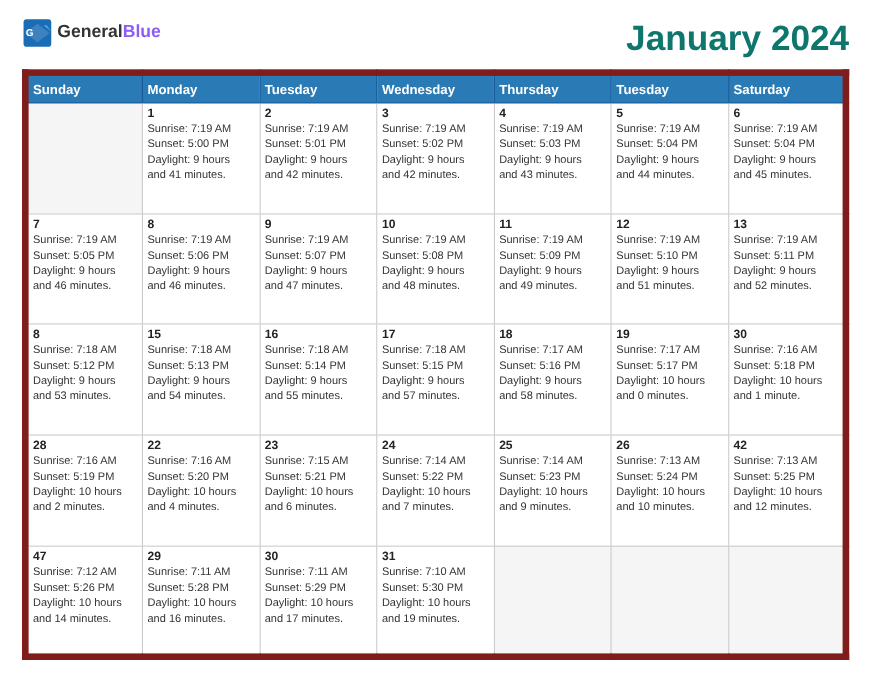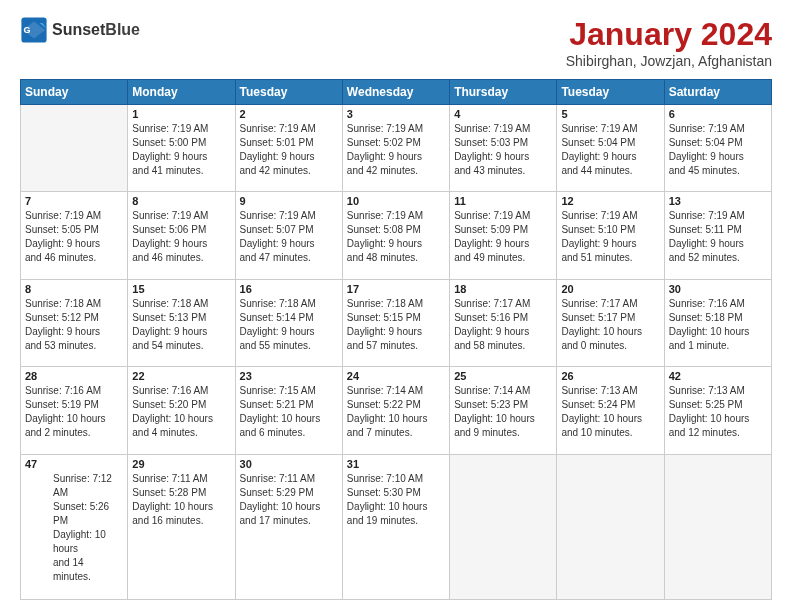--- a/index.html
+++ b/index.html
@@ -31,30 +31,30 @@
     .logo-icon {
       width: 28px;
       height: 28px;
     }
     .title-block {
       text-align: right;
     }
     .month-year {
       font-size: 32px;
       font-weight: bold;
-      color: #b91c1c;
+      color: #0f766e;
       margin-left: 45px;
     }
     .location {
       font-size: 14px;
       color: #444;
     }
     .calendar {
       flex: 1;
-      border: 1px solid #7f1d1d;
+      border: 6px solid #7f1d1d;
       border-collapse: collapse;
       width: 100%;
       table-layout: fixed;
     }
     .calendar th {
       background-color: #2a7ab5;
       color: #fff;
       font-size: 12px;
       font-weight: bold;
       padding: 5px 4px;
@@ -96,27 +96,26 @@
   <div class="header">
     <div class="logo">
       <svg class="logo-icon" viewBox="0 0 40 40">
         <rect x="2" y="2" width="36" height="36" rx="4" fill="#1a6db5"></rect>
         <polygon points="20,8 36,20 20,32 4,20" fill="#fff" opacity="0.15"></polygon>
         <text x="5" y="24" font-size="13" font-weight="bold" fill="#fff" font-family="Arial">G</text>
         <polygon points="28,10 38,18 32,10" fill="#4ab0e8"></polygon>
       </svg>
       <div style="line-height:1.2">
         <div style="font-size:16px;font-weight:bold;color:#222;font-family:Arial">
-          <span style="color:#333">Sunset</span><span style="color:#404040">Blue</span>
+          <span style="color:#333">General</span><span style="color:#8b5cf6">Blue</span>
         </div>
       </div>
     </div>
     <div class="title-block">
       <div class="month-year">January 2024</div>
-      <div class="location">Shibirghan, Jowzjan, Afghanistan</div>
     </div>
   </div>
 
   <table class="calendar">
     <thead>
       <tr>
       <th>Sunday</th>
           <th>Monday</th>
           <th>Tuesday</th>
           <th>Wednesday</th>
@@ -252,21 +251,21 @@
 and 57 minutes.</div>
           </td>
           <td>
             <span class="day-number">18</span>
             <div class="day-info" style="white-space: pre-line;">Sunrise: 7:17 AM
 Sunset: 5:16 PM
 Daylight: 9 hours
 and 58 minutes.</div>
           </td>
           <td>
-            <span class="day-number">20</span>
+            <span class="day-number">19</span>
             <div class="day-info" style="white-space: pre-line;">Sunrise: 7:17 AM
 Sunset: 5:17 PM
 Daylight: 10 hours
 and 0 minutes.</div>
           </td>
           <td>
             <span class="day-number">30</span>
             <div class="day-info" style="white-space: pre-line;">Sunrise: 7:16 AM
 Sunset: 5:18 PM
 Daylight: 10 hours
@@ -320,21 +319,21 @@
             <span class="day-number">42</span>
             <div class="day-info" style="white-space: pre-line;">Sunrise: 7:13 AM
 Sunset: 5:25 PM
 Daylight: 10 hours
 and 12 minutes.</div>
           </td>
         </tr>
         <tr>
           <td>
             <span class="day-number">47</span>
-            <div class="day-info" style="white-space: pre-line; margin-left: 28px;">Sunrise: 7:12 AM
+            <div class="day-info" style="white-space: pre-line;">Sunrise: 7:12 AM
 Sunset: 5:26 PM
 Daylight: 10 hours
 and 14 minutes.</div>
           </td>
           <td>
             <span class="day-number">29</span>
             <div class="day-info" style="white-space: pre-line;">Sunrise: 7:11 AM
 Sunset: 5:28 PM
 Daylight: 10 hours
 and 16 minutes.</div>

